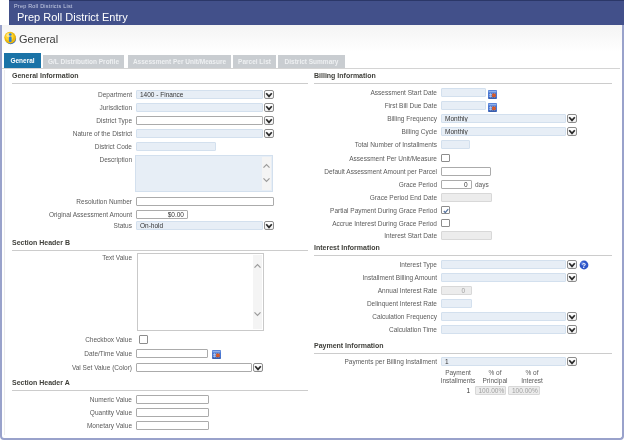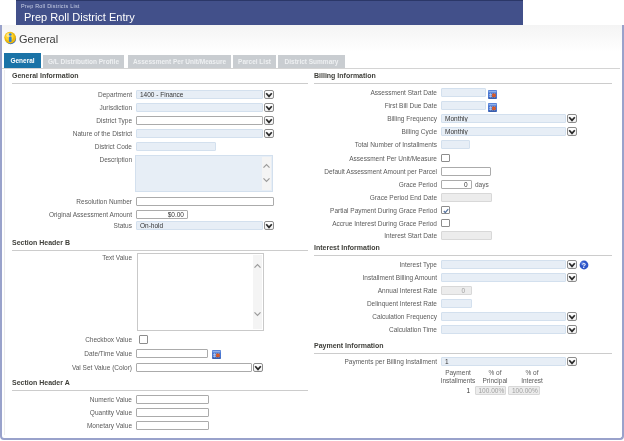--- a/index.html
+++ b/index.html
@@ -1,21 +1,21 @@
 <!DOCTYPE html>
 <html><head><meta charset="utf-8"><style>
 * { margin:0; padding:0; box-sizing:border-box; }
 svg { display:block; }
 html,body { width:624px; height:441px; background:#fff; font-family:"Liberation Sans", sans-serif; }
 #page { position:relative; width:624px; height:441px; background:#fff;
   border-radius:0 0 4px 4px; overflow:hidden; }
 #page:after { content:""; position:absolute; left:0; top:25px; width:620px; height:413px;
   border-left:2px solid #99a2cb; border-right:2px solid #99a2cb; border-bottom:2px solid #99a2cb;
   border-radius:0 0 4px 4px; pointer-events:none; }
-#hdr { position:absolute; left:16px; top:0; width:507px; height:25px;
+#hdr { position:absolute; left:9px; top:0; width:616px; height:25px;
   background:#42508a; border-top:1px solid #2b3768; }
 #bc { position:absolute; left:5px; top:1.5px; font-size:5.5px; color:#c9d0e6; letter-spacing:0.2px; }
 #ti { position:absolute; left:8px; top:9.5px; font-size:11px; color:#ffffff; }
 .lb { position:absolute; font-size:6.5px; color:#5a5a5a; white-space:nowrap; }
 .inp { position:absolute; font-size:6.5px; white-space:nowrap; overflow:hidden; border-radius:1px; }
 .ab { position:absolute; background:linear-gradient(#ffffff,#f0f0f0); border:1px solid #8d8d8d; border-radius:2px; }
 .cb { position:absolute; width:8.5px; height:8.5px; background:#fff; border:1px solid #8d8d8d; border-radius:1px; }
 .sh { position:absolute; font-size:7px; font-weight:bold; color:#3f3f3a; white-space:nowrap; }
 .tab { position:absolute; background:#c9cdd1; color:#eef0f2; font-size:6.5px; font-weight:bold;
   text-align:center; white-space:nowrap; }

